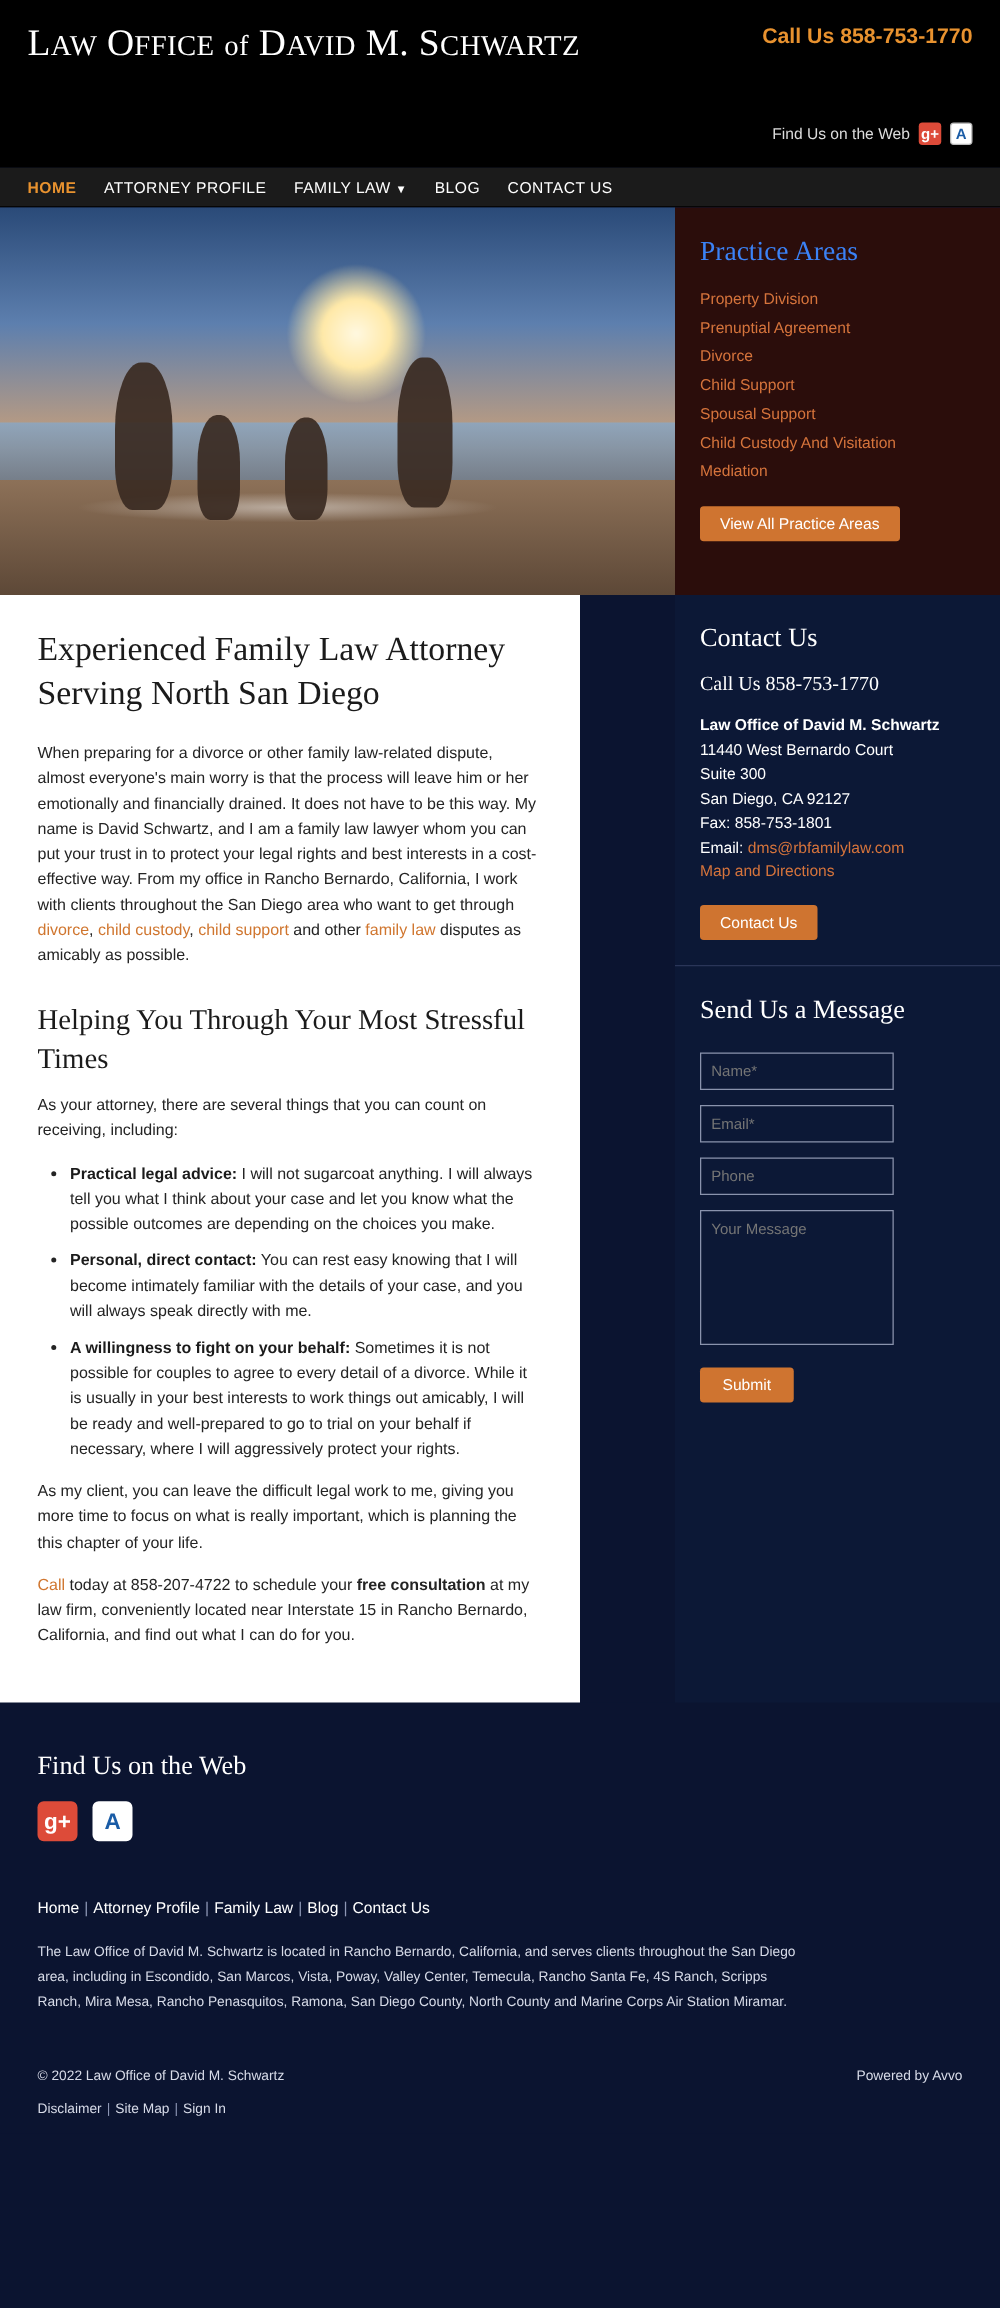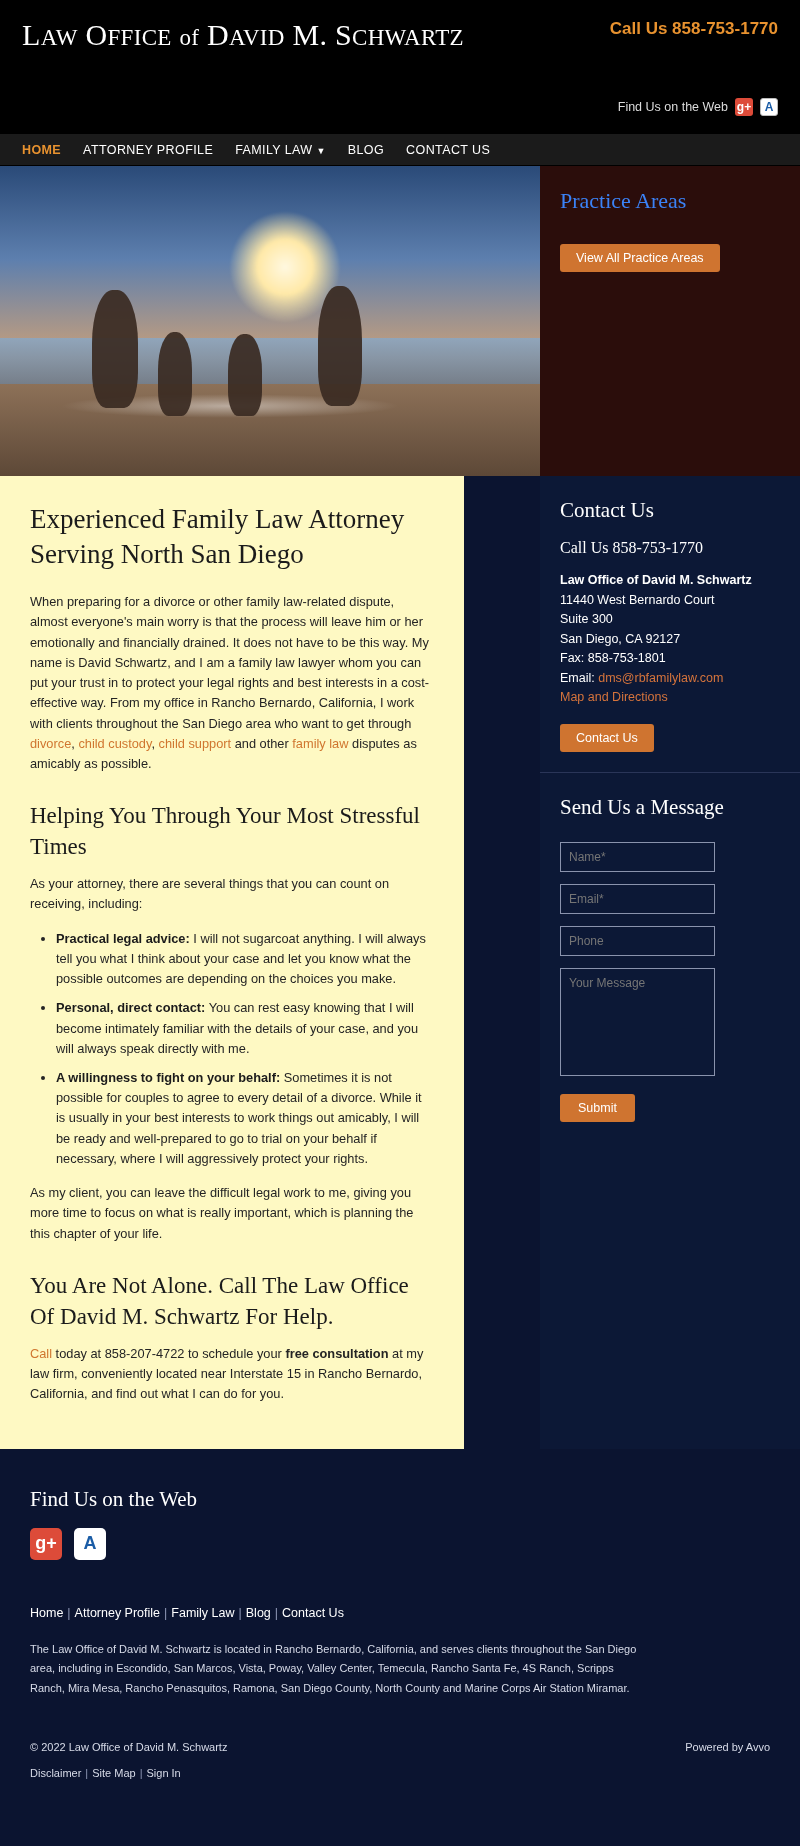--- a/index.html
+++ b/index.html
@@ -154,21 +154,21 @@
     font-size:12.5px;
     padding:7px 16px;
     border-radius:3px;
     border:none;
     cursor:pointer;
     font-family:"Liberation Sans", sans-serif;
   }
 
   
   .content {
-    background:#fef9c3;
+    background:#ffffff;
     color:#242424;
     padding:22px 30px 30px 30px;
     width:464px;
   }
   .content h1 {
     font-family:"Liberation Serif", serif;
     font-weight:normal;
     font-size:27px;
     line-height:1.3;
     margin:4px 0 20px 0;
@@ -337,32 +337,40 @@
         <p>As your attorney, there are several things that you can count on receiving, including:</p>
 
         <ul>
           <li><b>Practical legal advice:</b><span> I will not sugarcoat anything. I will always tell you what I think about your case and let you know what the possible outcomes are depending on the choices you make.</span></li>
           <li><b>Personal, direct contact:</b><span> You can rest easy knowing that I will become intimately familiar with the details of your case, and you will always speak directly with me.</span></li>
           <li><b>A willingness to fight on your behalf:</b><span> Sometimes it is not possible for couples to agree to every detail of a divorce. While it is usually in your best interests to work things out amicably, I will be ready and well-prepared to go to trial on your behalf if necessary, where I will aggressively protect your rights.</span></li>
         </ul>
 
         <p>As my client, you can leave the difficult legal work to me, giving you more time to focus on what is really important, which is planning the this chapter of your life.</p>
 
-        <h2>You Are Not Alone. Call The Law Office Of David M. Schwartz For Help.</h2>
 
         <p>
           <a href="#">Call</a><span> today at 858-207-4722 to schedule your </span><b>free consultation</b><span> at my law firm, conveniently located near Interstate 15 in Rancho Bernardo, California, and find out what I can do for you.</span>
         </p>
       </div>
     </div>
 
     <div class="col-side">
 
       <div class="practice">
         <h2>Practice Areas</h2>
+        <ul>
+          <li><a href="#">Property Division</a></li>
+          <li><a href="#">Prenuptial Agreement</a></li>
+          <li><a href="#">Divorce</a></li>
+          <li><a href="#">Child Support</a></li>
+          <li><a href="#">Spousal Support</a></li>
+          <li><a href="#">Child Custody And Visitation</a></li>
+          <li><a href="#">Mediation</a></li>
+        </ul>
         <button class="btn-orange">View All Practice Areas</button>
       </div>
 
       <div class="side-block">
         <h2>Contact Us</h2>
         <div class="side-phone">Call Us 858-753-1770</div>
         <div class="side-addr">
           <div class="bold">Law Office of David M. Schwartz</div>
           <div>11440 West Bernardo Court</div>
           <div>Suite 300</div>

